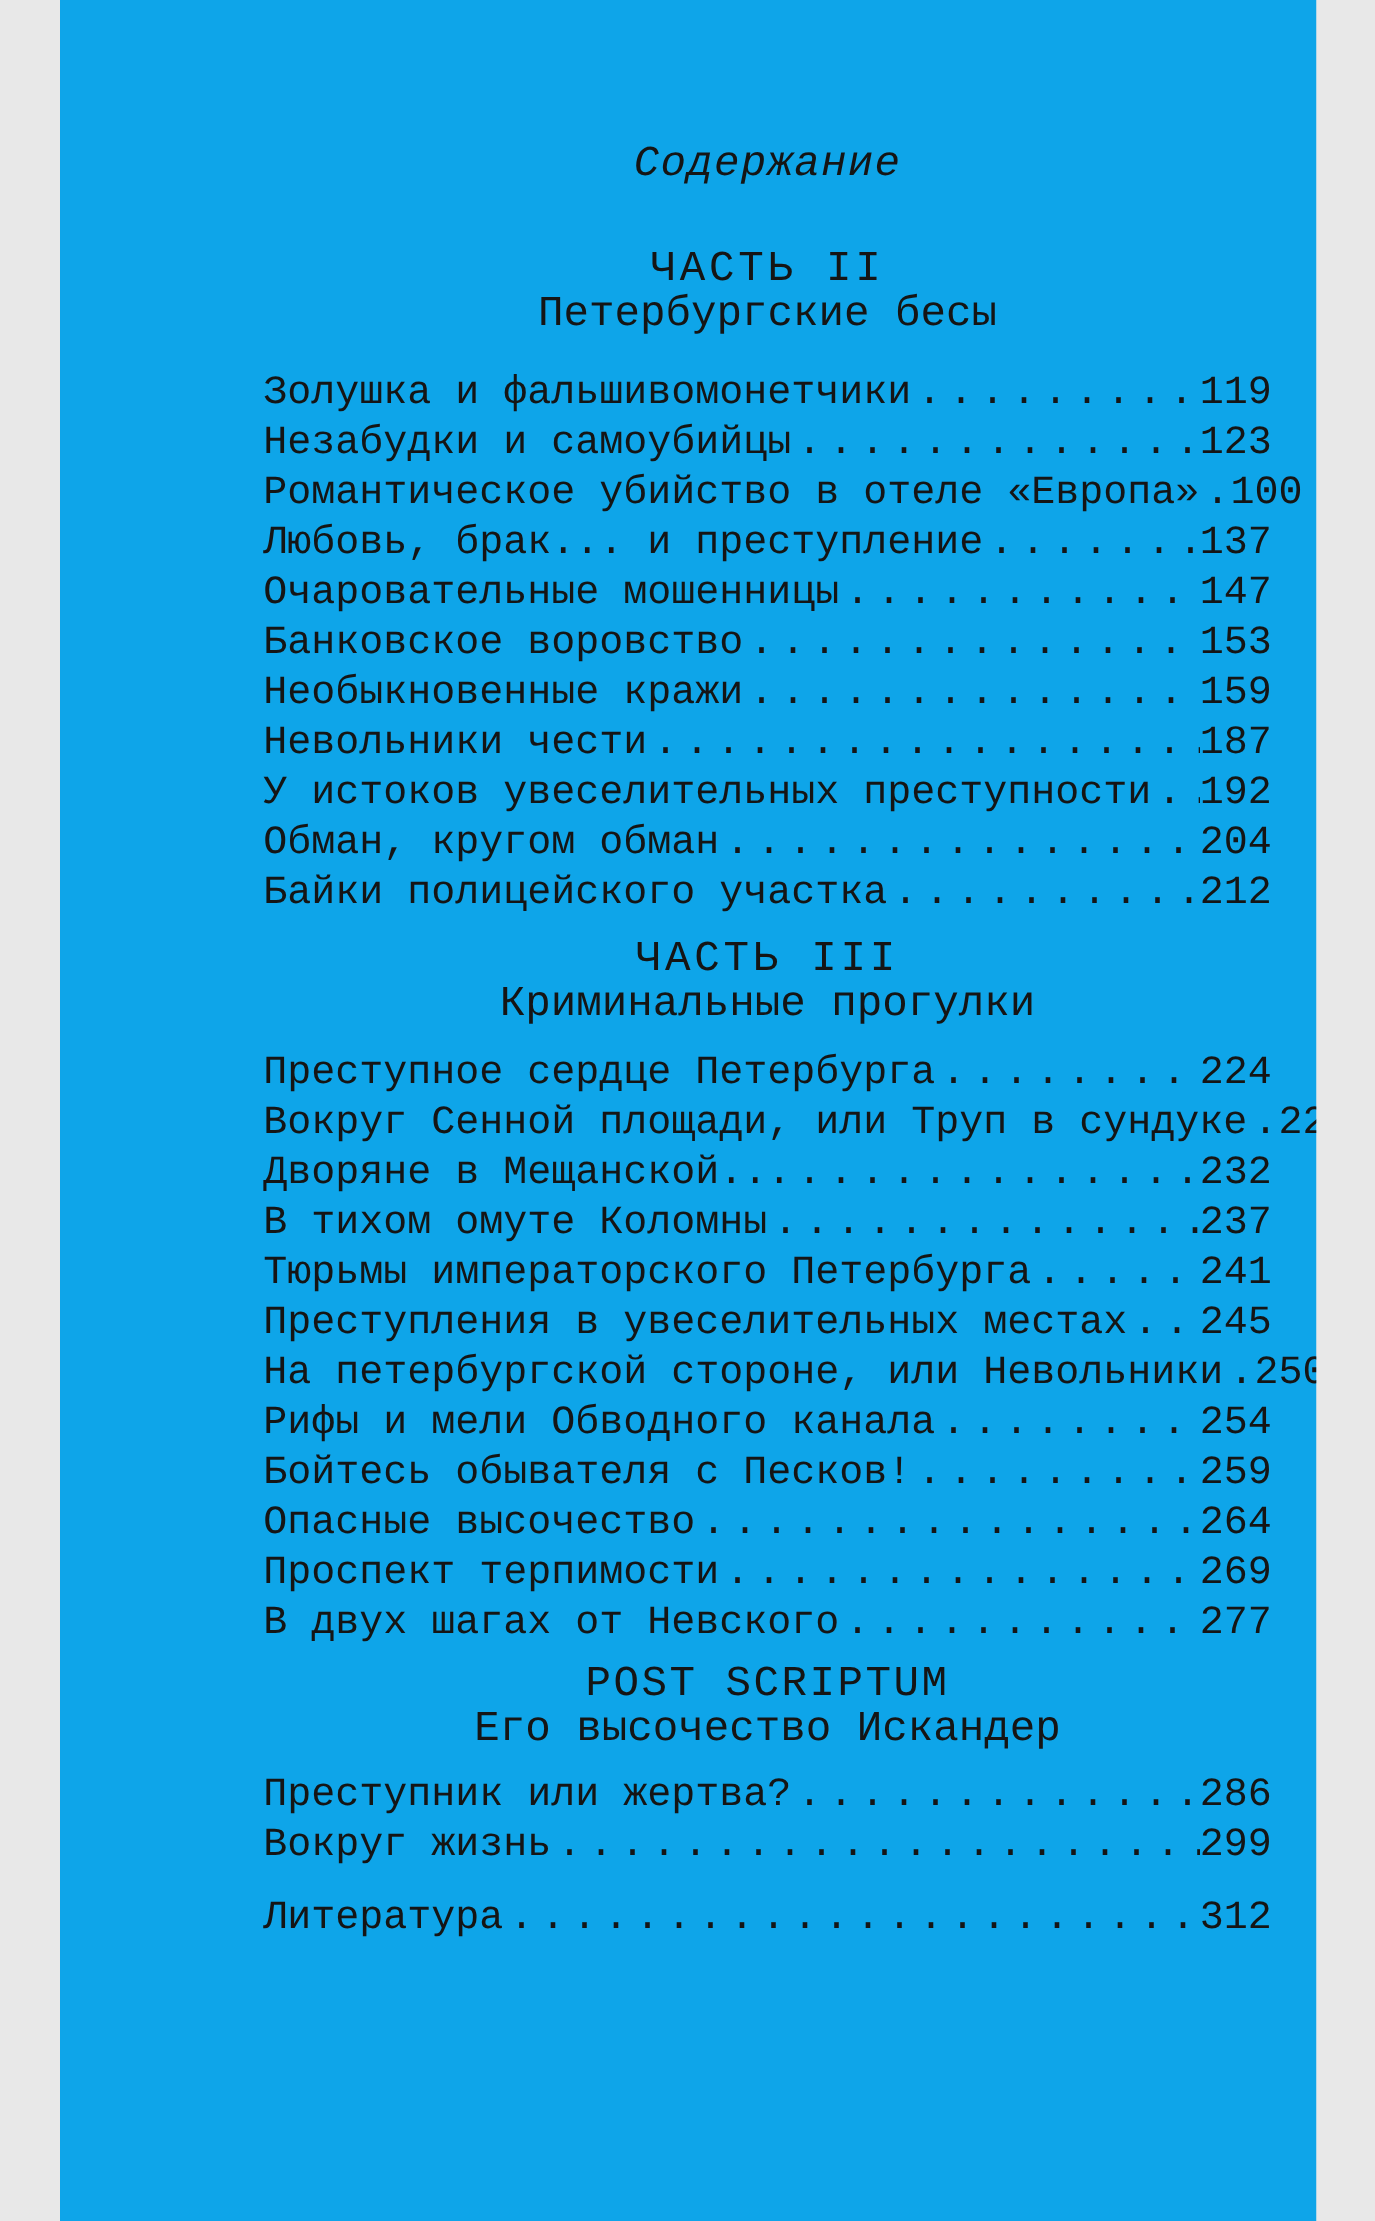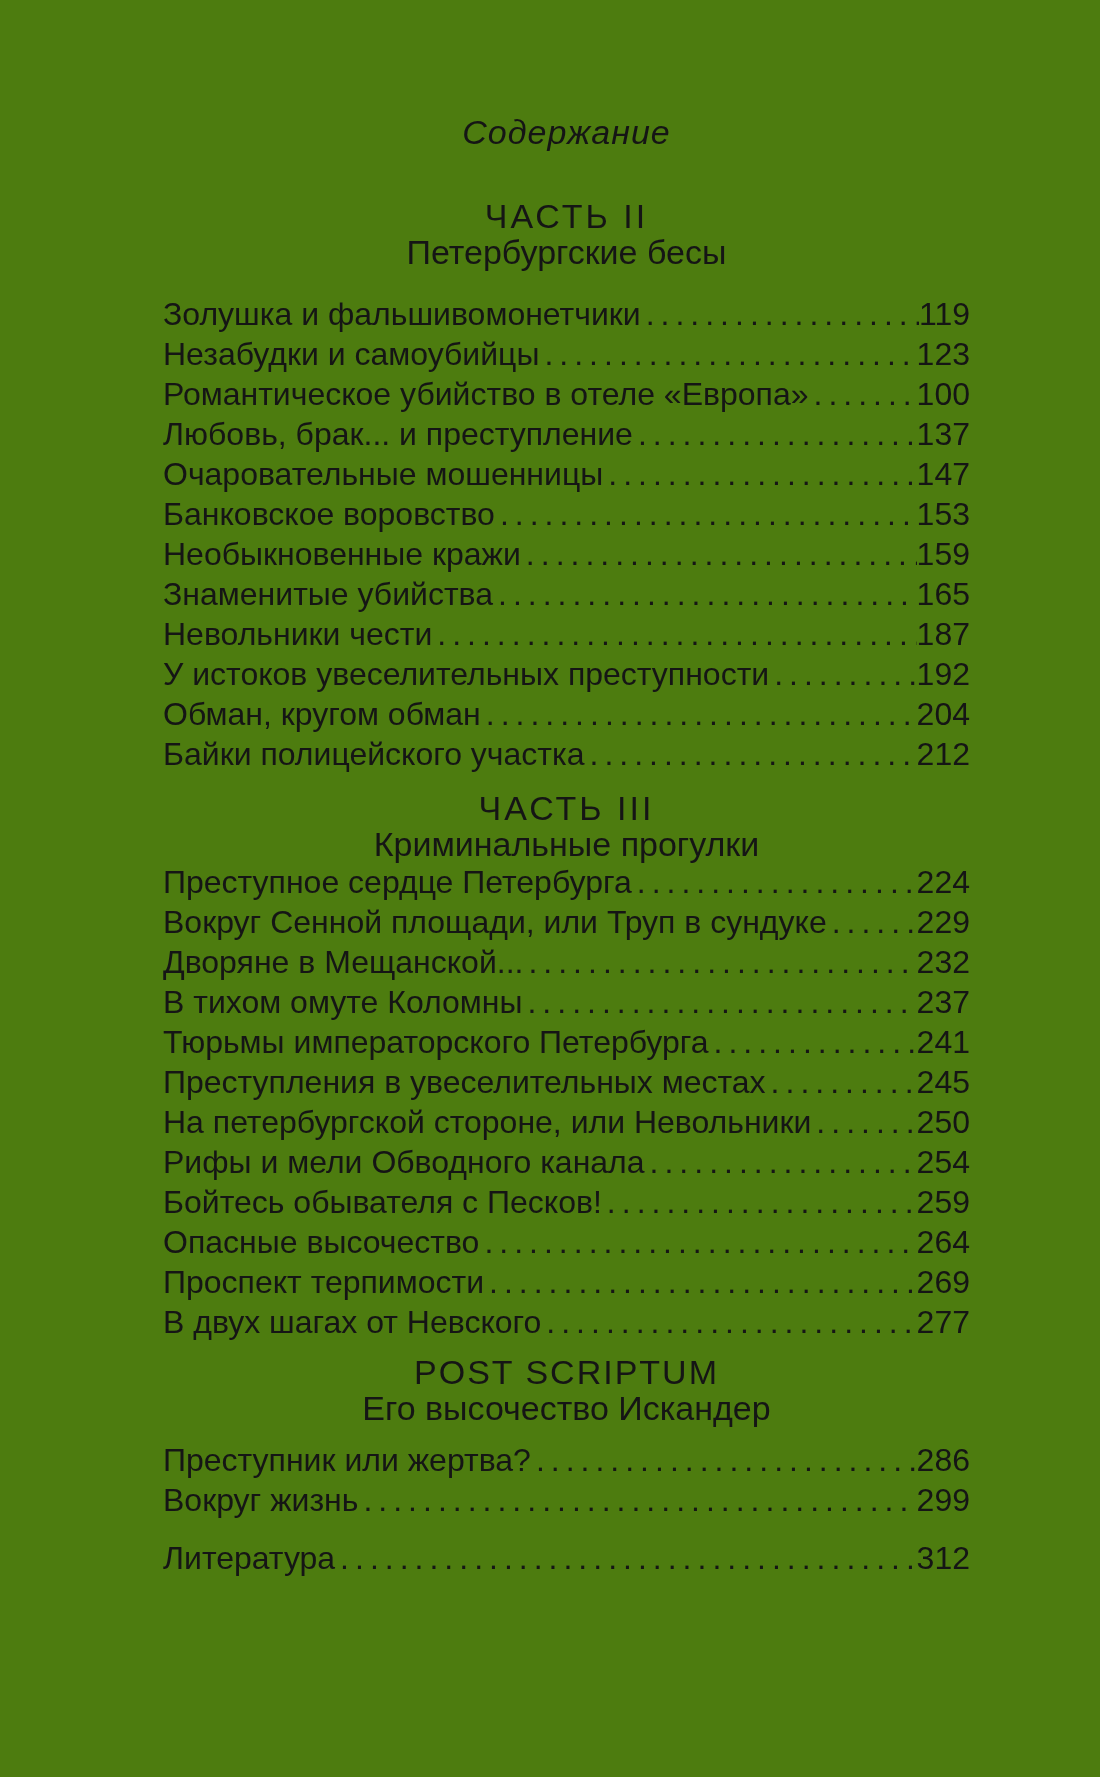--- a/index.html
+++ b/index.html
@@ -1,23 +1,23 @@
 <!DOCTYPE html>
 <html lang="ru"><head>
 <meta charset="utf-8">
 <style>
   html, body { margin: 0; padding: 0; background: #e8e8e8; }
   .page {
     position: relative;
-    width: 1100px;
+    width: 1005px;
     height: 1777px;
     margin: 0 auto;
-    background: #4d7c0f;
+    background: #0ea5e9;
     color: #151515;
-    font-family: Liberation Sans, sans-serif;
+    font-family: Liberation Mono, monospace;
     overflow: hidden;
     box-sizing: border-box;
   }
   .content {
     box-sizing: border-box;
     margin-left: 163px;
     width: 807px;
     padding-top: 112px;
   }
   .doc-title {
@@ -35,21 +35,21 @@
     margin-top: 46px;
   }
   .section-heading.tight { margin-top: 16px; }
   .section-heading.ps { margin-top: 12px; letter-spacing: 2px; }
   .section-subheading {
     text-align: center;
     font-size: 34px;
     line-height: 36px;
   }
   .toc-list { margin-top: 24px; }
-  .toc-list.part3 { margin-top: 0; }
+  .toc-list.part3 { margin-top: 16px; }
   .toc-list.ps { margin-top: 14px; }
   .toc-row {
     display: flex;
     align-items: baseline;
     font-size: 32px;
     line-height: 40px;
     white-space: nowrap;
   }
   .toc-row.literature { margin-top: 18px; }
   .toc-title { flex: 0 0 auto; }
@@ -107,25 +107,20 @@
         <span class="toc-title">Банковское воровство</span>
         <span class="toc-dots"></span>
         <span class="toc-page">153</span>
       </div>
       <div class="toc-row">
         <span class="toc-title">Необыкновенные кражи</span>
         <span class="toc-dots"></span>
         <span class="toc-page">159</span>
       </div>
       <div class="toc-row">
-        <span class="toc-title">Знаменитые убийства</span>
-        <span class="toc-dots"></span>
-        <span class="toc-page">165</span>
-      </div>
-      <div class="toc-row">
         <span class="toc-title">Невольники чести</span>
         <span class="toc-dots"></span>
         <span class="toc-page">187</span>
       </div>
       <div class="toc-row">
         <span class="toc-title">У истоков увеселительных преступности</span>
         <span class="toc-dots"></span>
         <span class="toc-page">192</span>
       </div>
       <div class="toc-row">

